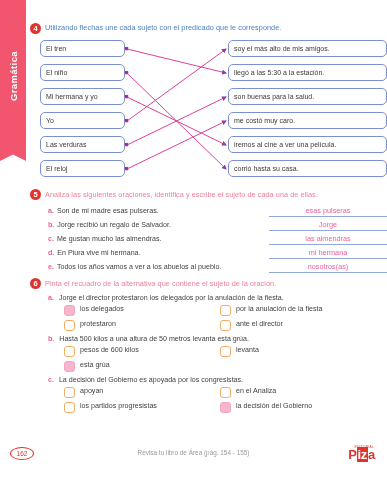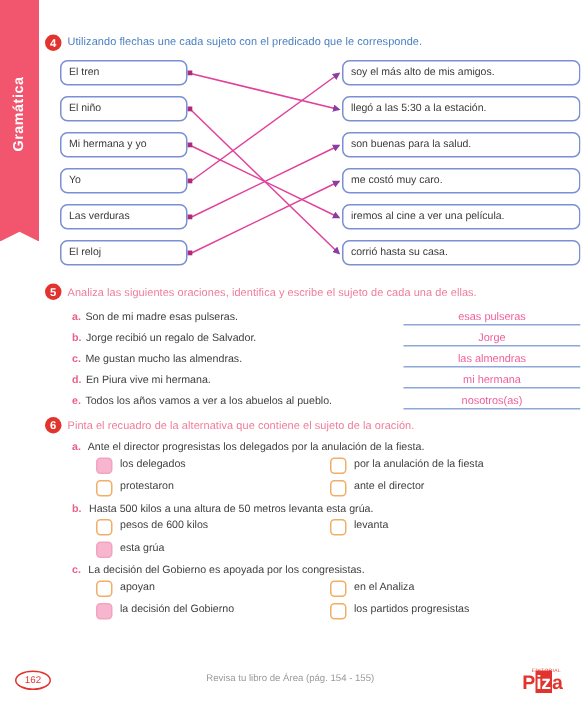--- a/index.html
+++ b/index.html
@@ -220,21 +220,21 @@
           </div>
         </div>
     </div>
 
     <div class="ex6">
       <div class="ex-head">
         <span class="num">6</span>
         <span class="ex-title pinkish">Pinta el recuadro de la alternativa que contiene el sujeto de la oración.</span>
       </div>
       <div id="ex6-list" style="margin-top:5px">
-          <div class="sub-q"><span class="q-letter">a.</span> <span>Ante el director progresistas los delegados por la anulación de la fiesta.</span></div>
+          <div class="sub-q"><span class="q-letter">a.</span> <span>Jorge el director protestaron los delegados por la anulación de la fiesta.</span></div>
           <div class="opt-grid">
             <div class="opt">
               <span class="chk filled"></span>
               <span>los delegados</span>
             </div>
             <div class="opt">
               <span class="chk"></span>
               <span>por la anulación de la fiesta</span>
             </div>
             <div class="opt">
@@ -265,26 +265,26 @@
           <div class="opt-grid">
             <div class="opt">
               <span class="chk"></span>
               <span>apoyan</span>
             </div>
             <div class="opt">
               <span class="chk"></span>
               <span>en el Analiza</span>
             </div>
             <div class="opt">
+              <span class="chk"></span>
+              <span>los partidos progresistas</span>
+            </div>
+            <div class="opt">
               <span class="chk filled"></span>
               <span>la decisión del Gobierno</span>
-            </div>
-            <div class="opt">
-              <span class="chk"></span>
-              <span>los partidos progresistas</span>
             </div>
           </div>
         </div>
     </div>
 
   </div>
 
   <div class="footer">
     <div class="pagenum">162</div>
     <div class="foot-note">Revisa tu libro de Área (pág. 154 - 155)</div>

